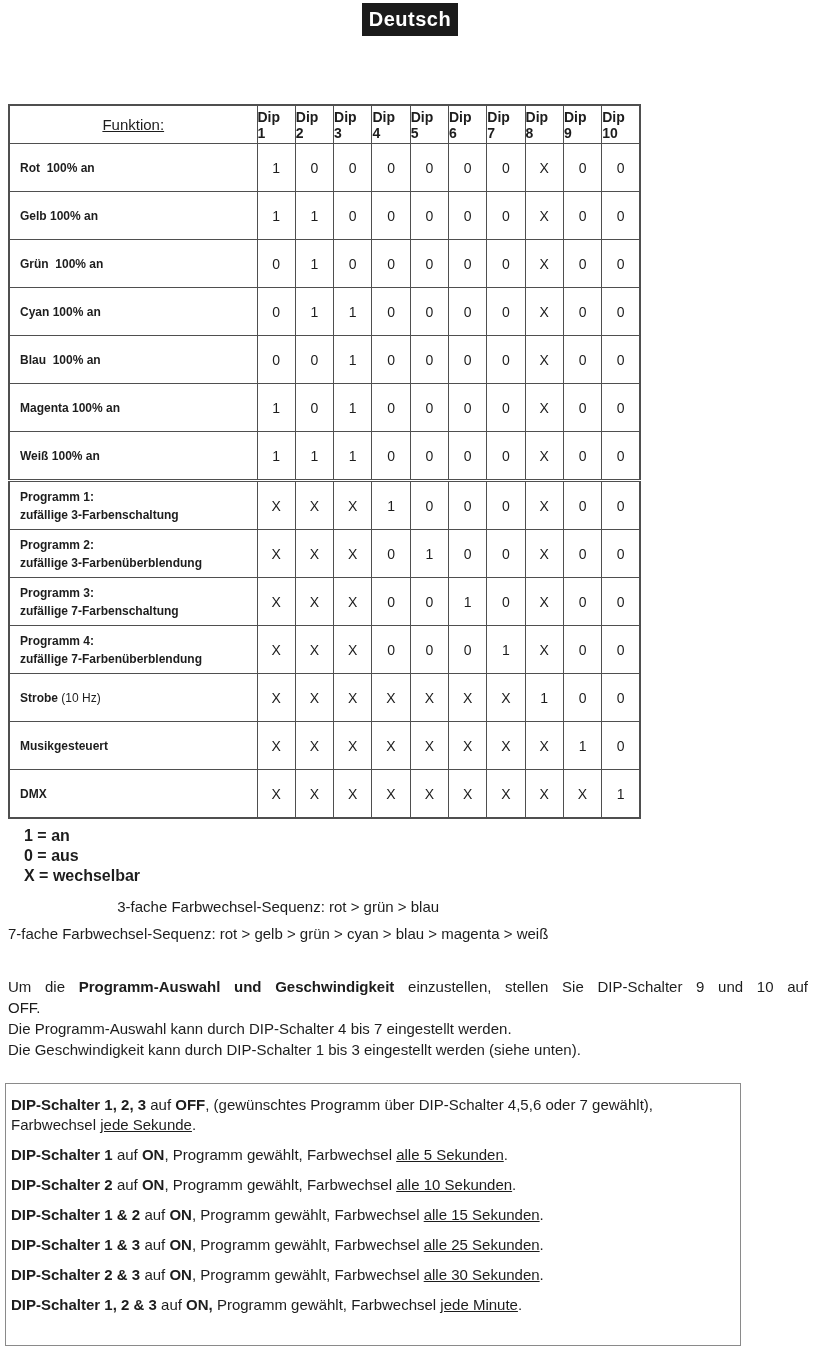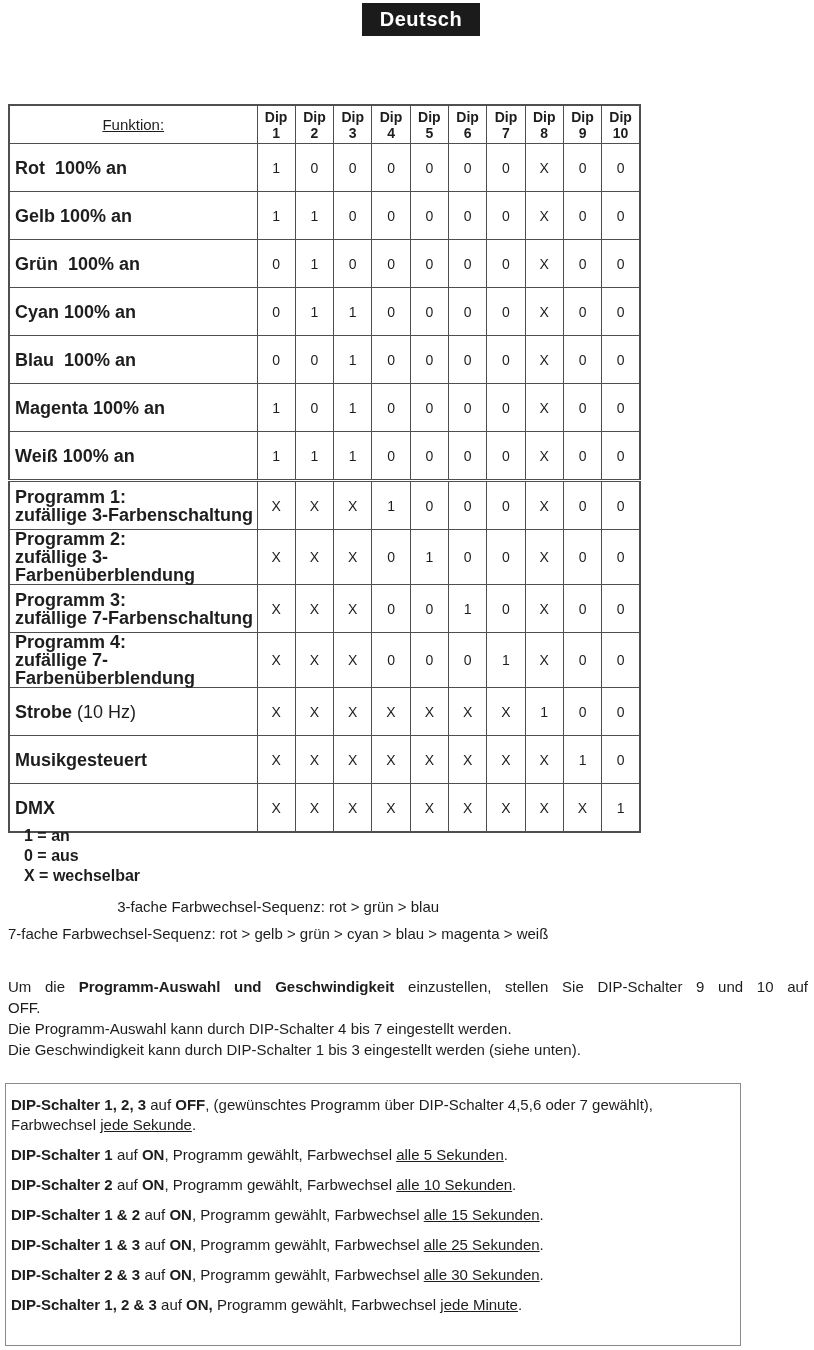--- a/index.html
+++ b/index.html
@@ -10,21 +10,21 @@
     background: #ffffff;
     color: #1d1d1d;
     font-family: "Liberation Sans", sans-serif;
     overflow: hidden;
   }
 
   
   .badge {
     position: absolute;
     left: 362px; top: 3px;
-    width: 118px; height: 33px;
+    width: 96px; height: 33px;
     background: #1b1b1b;
     color: #ffffff;
     font-size: 20px;
     font-weight: bold;
     display: flex;
     align-items: center;
     justify-content: center;
     letter-spacing: 0.5px;
   }
 
@@ -44,28 +44,28 @@
   table.dip th.fn {
     font-size: 15px;
     font-weight: normal;
     text-decoration: underline;
     text-align: center;
     height: 37px;
   }
   table.dip th.dip-h {
     font-size: 14px;
     font-weight: bold;
-    text-align: center;
+    text-align: left;
     line-height: 16px;
     vertical-align: middle;
   }
   table.dip td.label-cell {
-    font-size: 18px;
+    font-size: 12px;
     text-align: left;
-    padding-left: 5px;
+    padding-left: 10px;
     vertical-align: middle;
     height: 47px;
     line-height: 18px;
   }
   table.dip td.label-cell b,
   table.dip td.label-cell span { white-space: pre-wrap; }
   table.dip td.label-cell span { font-weight: normal; }
   table.dip td.val-cell {
     font-size: 14px;
     text-align: center;

